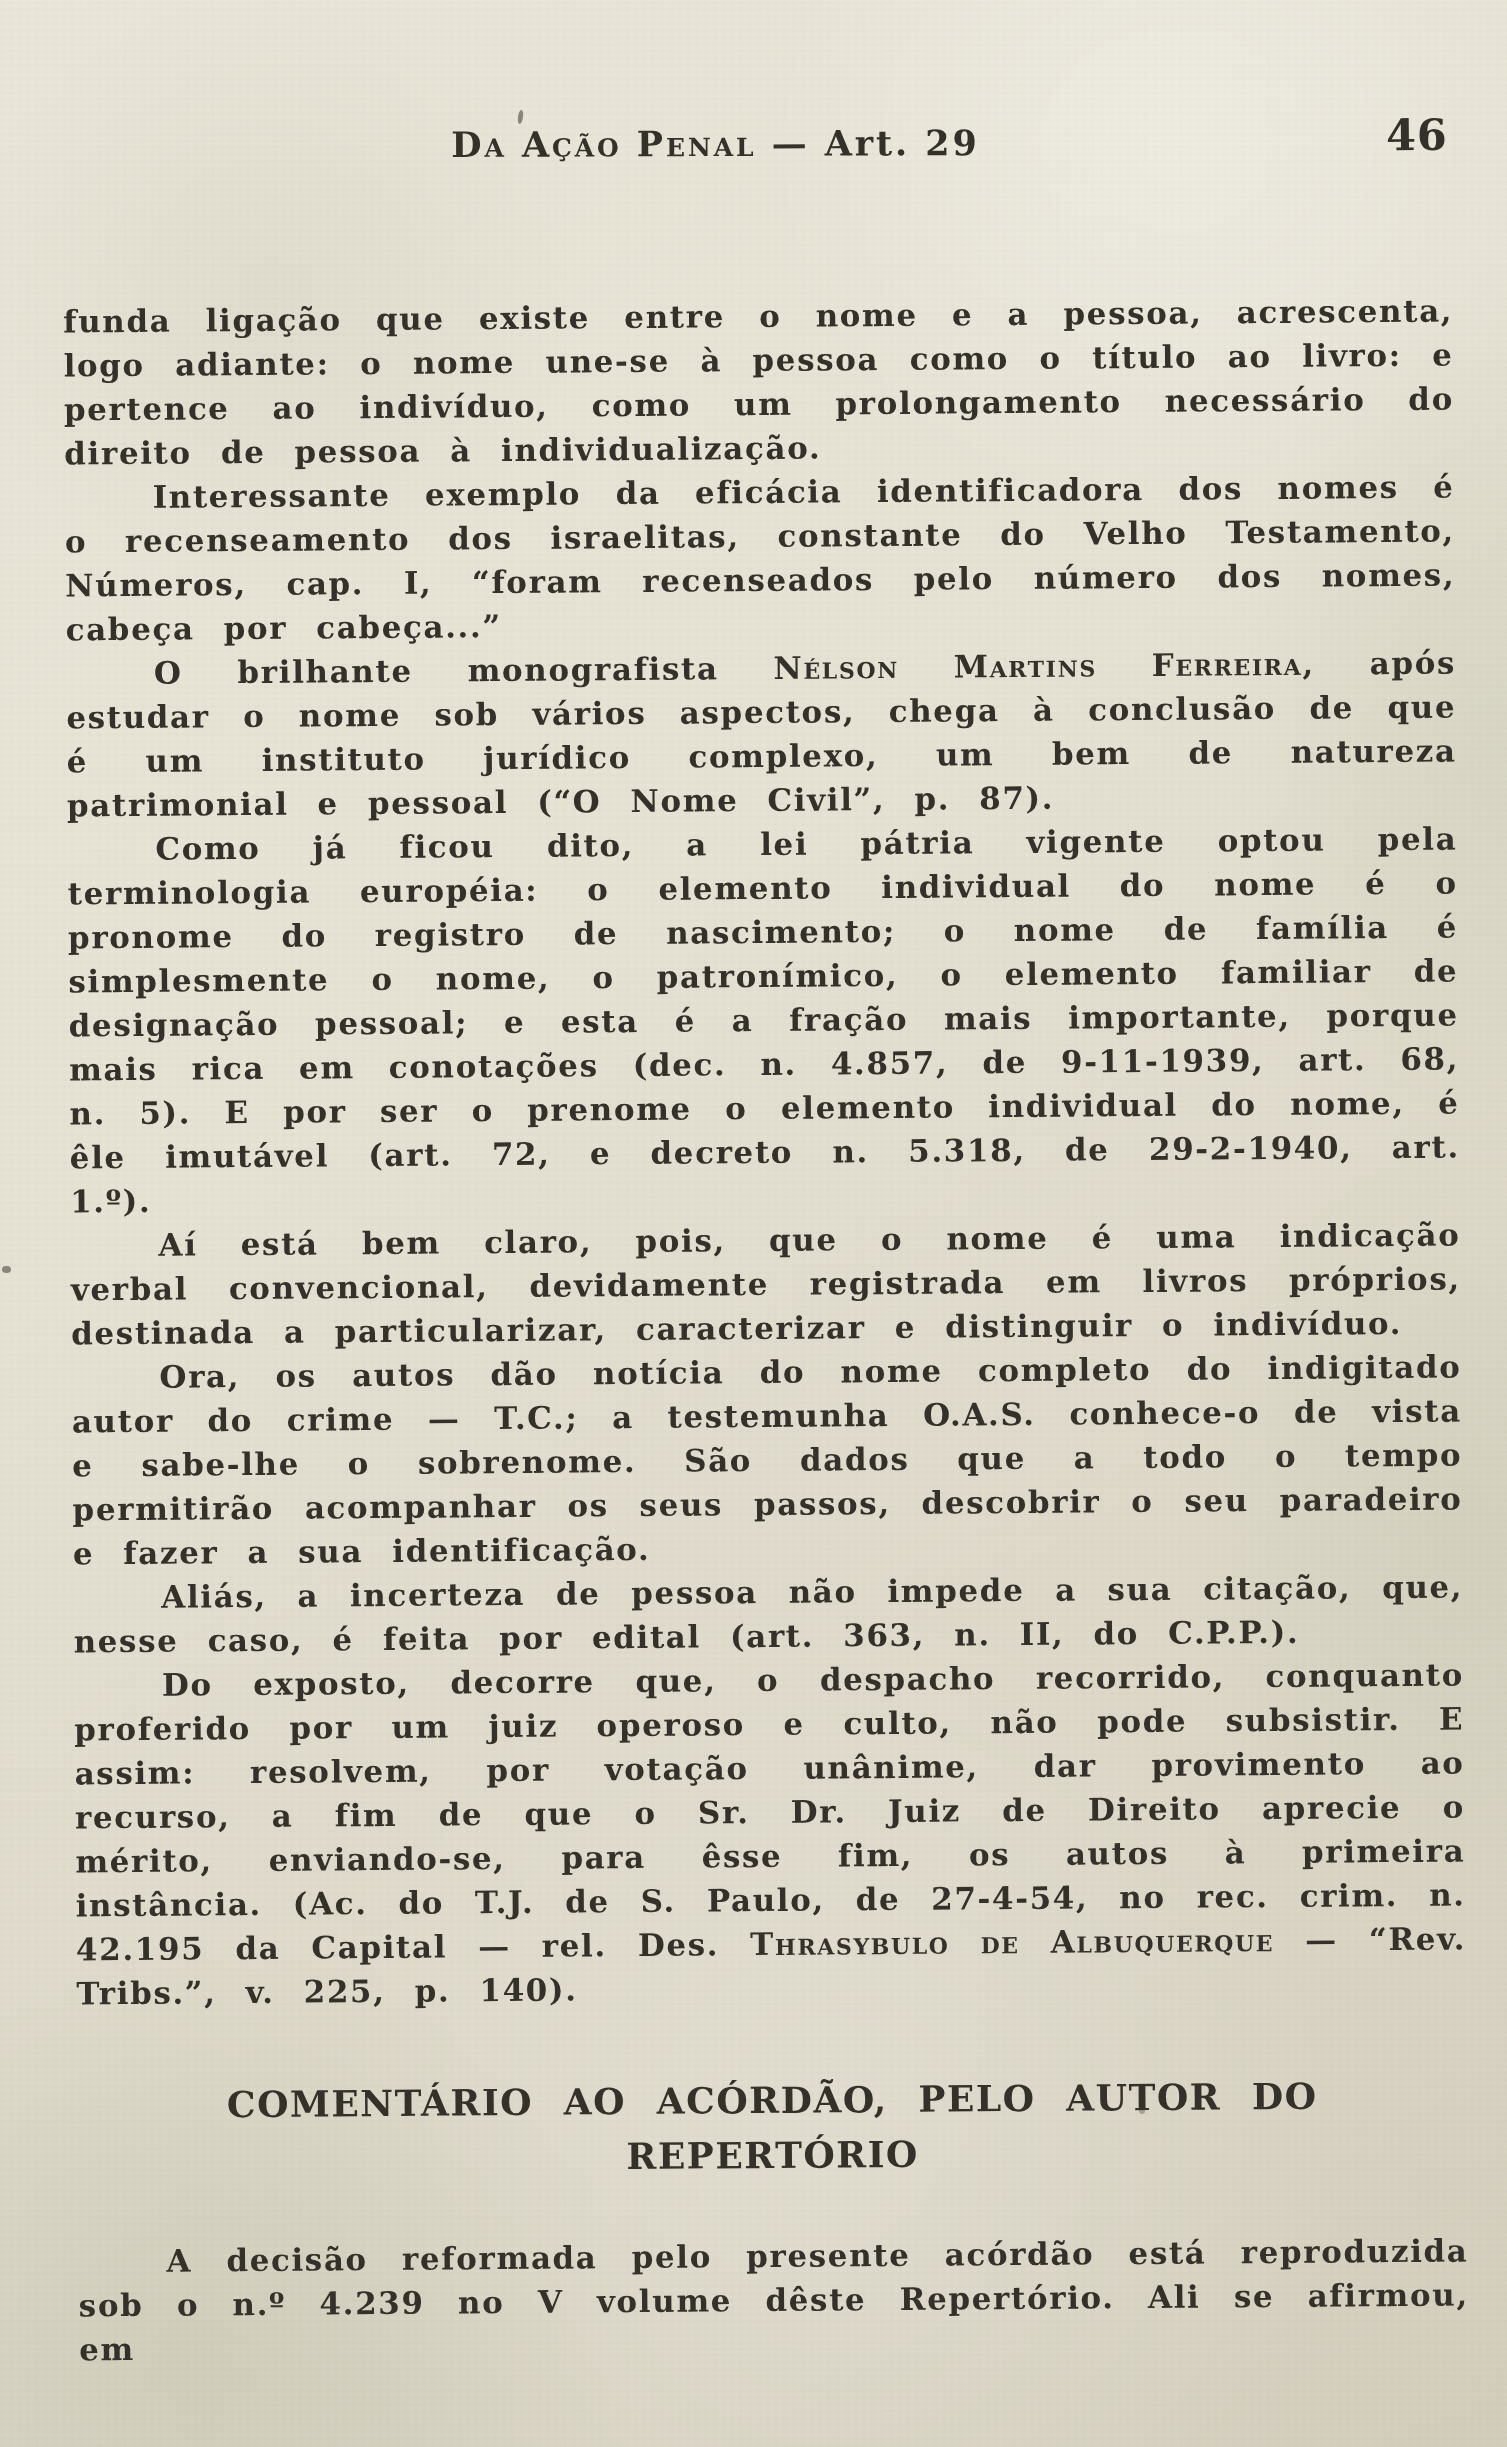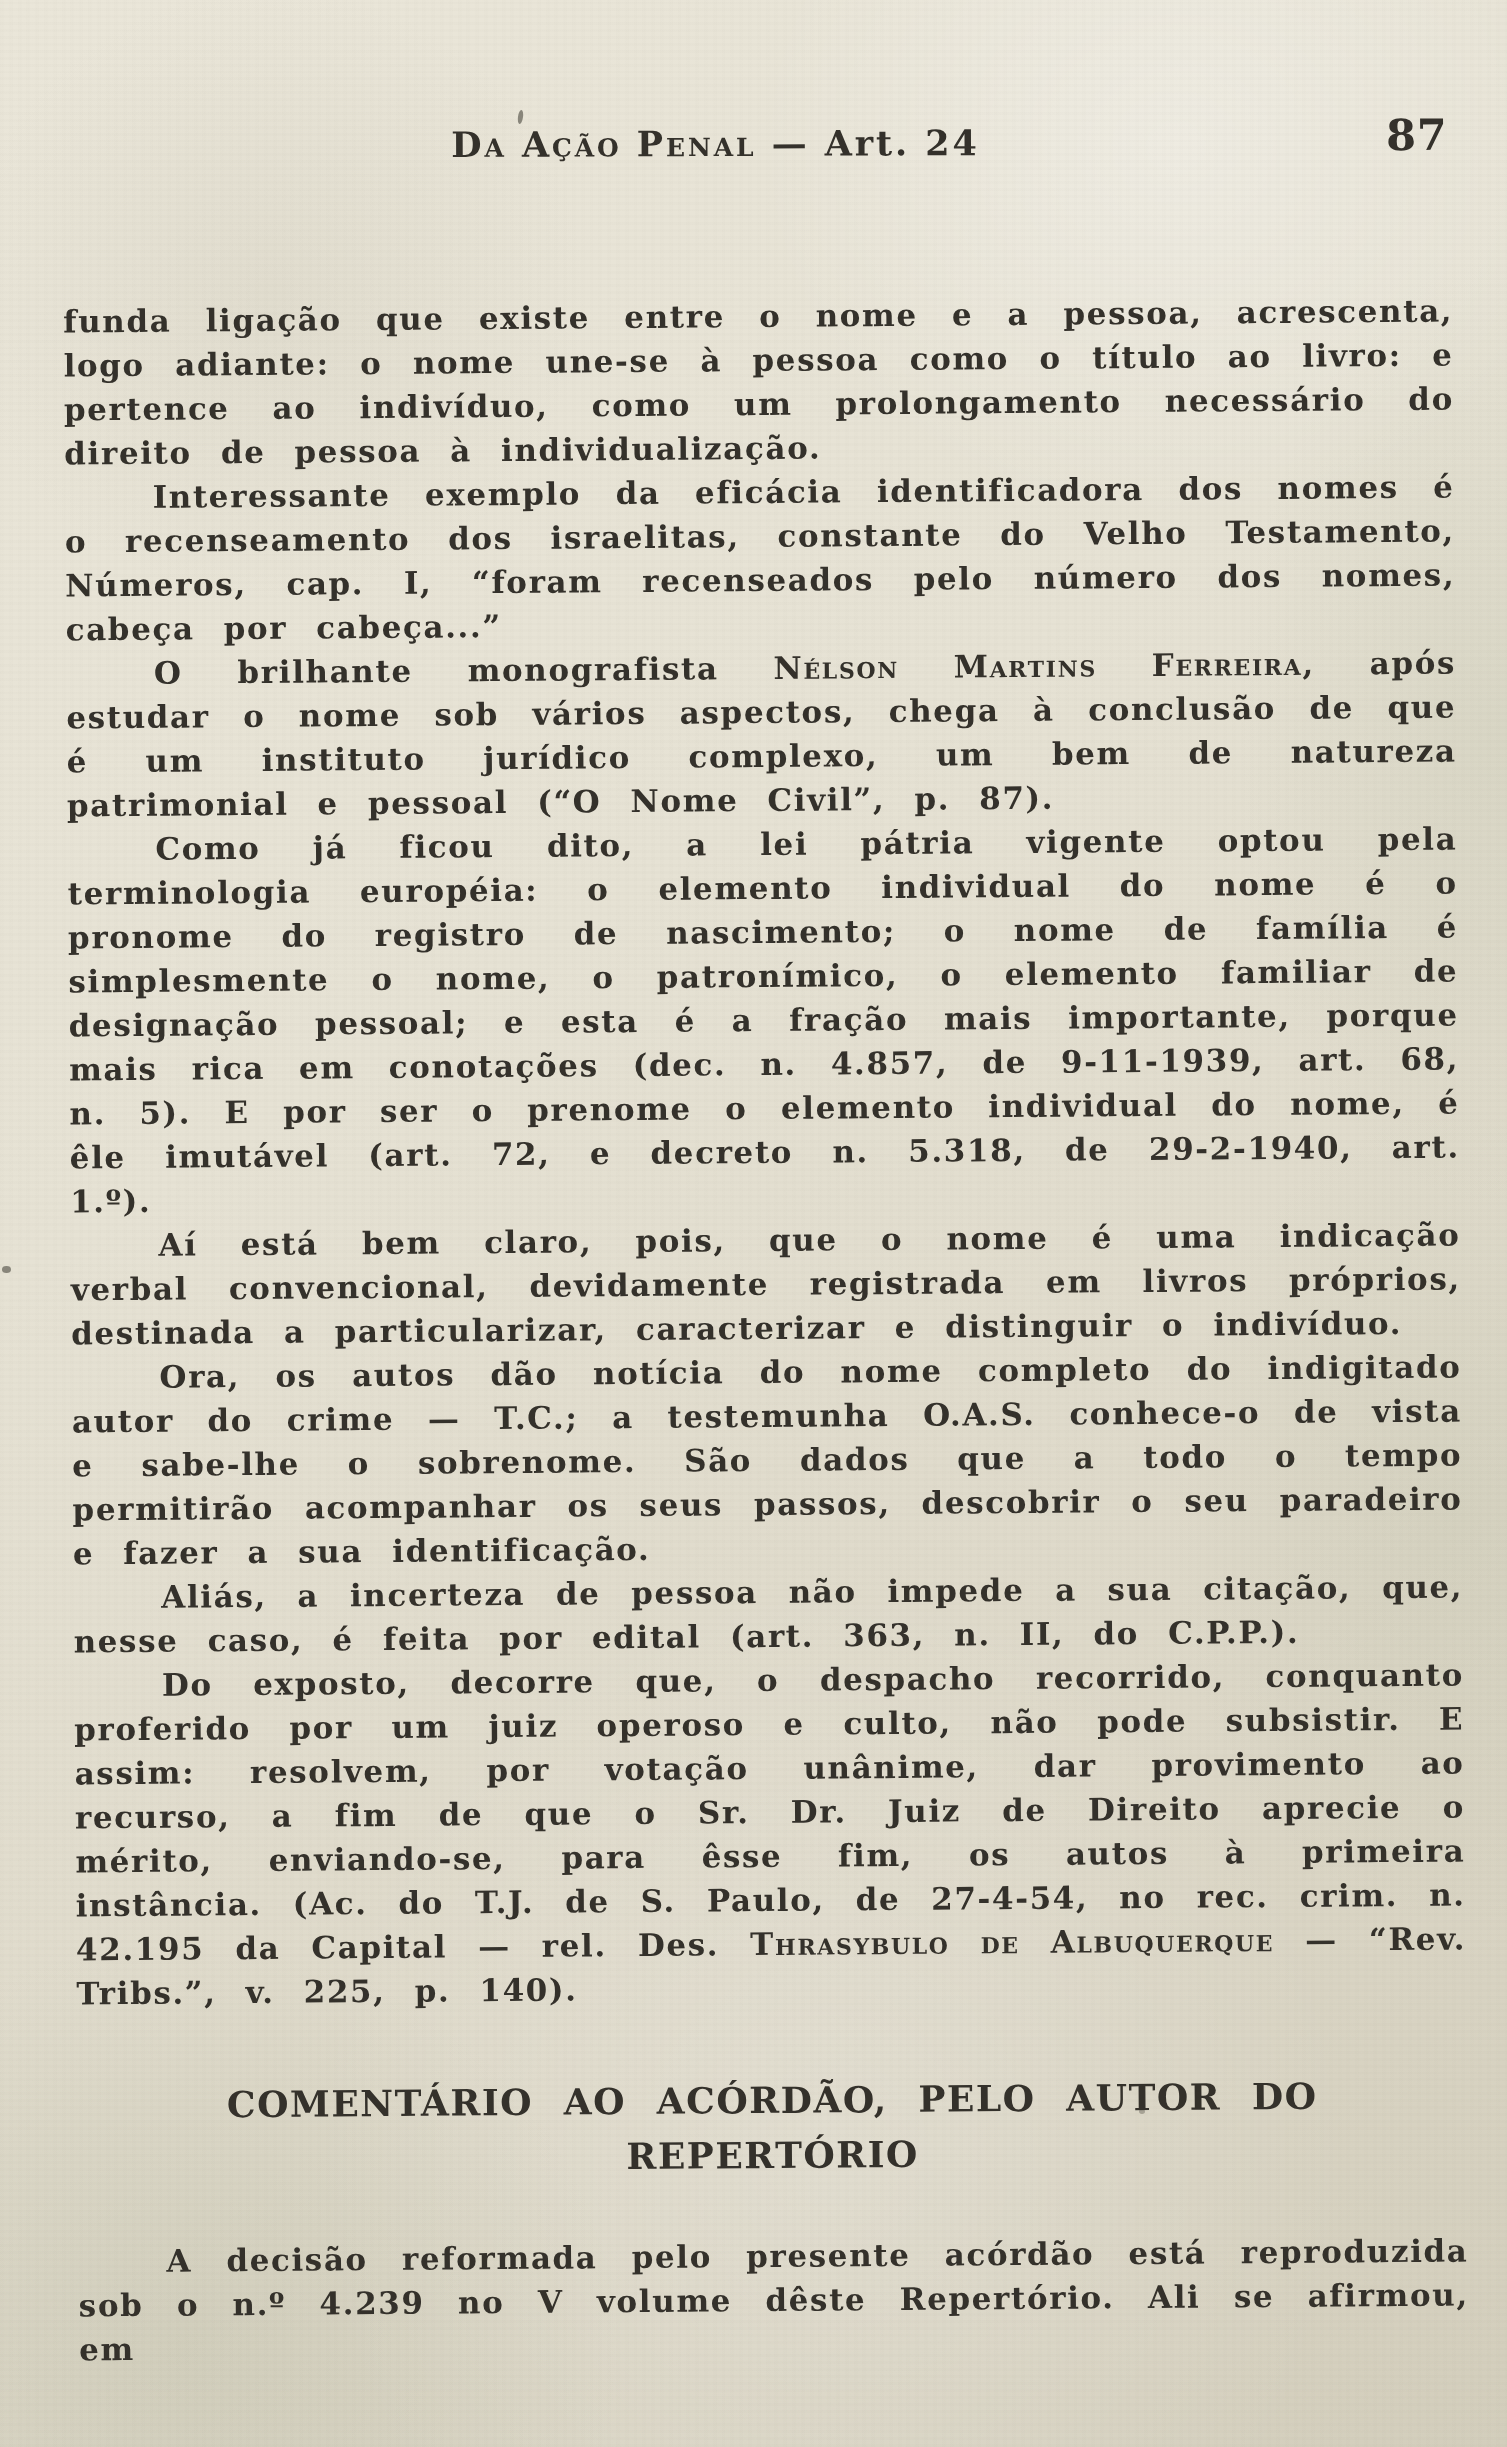--- a/index.html
+++ b/index.html
@@ -93,23 +93,23 @@
 <body>
 
 <div class="page-scan">
 
   <div class="paper-grain"></div>
 
   <div class="scan-speck speck-1"></div>
   <div class="scan-speck speck-2"></div>
   <div class="scan-speck speck-3"></div>
 
-  <div class="running-head"><span class="sc">Da Ação Penal</span><span> — Art. 24</span></div>
+  <div class="running-head"><span class="sc">Da Ação Penal</span><span> — Art. 29</span></div>
 
-  <div class="page-number">87</div>
+  <div class="page-number">46</div>
 
   <main class="text-block">
 
     <p class="para">funda ligação que existe entre o nome e a pessoa, acrescenta, logo adiante: o nome une-se à pessoa como o título ao livro: e pertence ao indivíduo, como um prolongamento necessário do direito de pessoa à individualização.</p>
 
     <p class="para indent">Interessante exemplo da eficácia identificadora dos nomes é o recenseamento dos israelitas, constante do Velho Testamento, Números, cap. I, “foram recenseados pelo número dos nomes, cabeça por cabeça...”</p>
 
     <p class="para indent"><span>O brilhante monografista </span><span class="sc">Nélson Martins Ferreira</span><span>, após estudar o nome sob vários aspectos, chega à conclusão de que é um instituto jurídico complexo, um bem de natureza patrimonial e pessoal (“O Nome Civil”, p. 87).</span></p>
 
     <p class="para indent">Como já ficou dito, a lei pátria vigente optou pela terminologia européia: o elemento individual do nome é o pronome do registro de nascimento; o nome de família é simplesmente o nome, o patronímico, o elemento familiar de designação pessoal; e esta é a fração mais importante, porque mais rica em conotações (dec. n. 4.857, de 9-11-1939, art. 68, n. 5). E por ser o prenome o elemento individual do nome, é êle imutável (art. 72, e decreto n. 5.318, de 29-2-1940, art. 1.º).</p>

